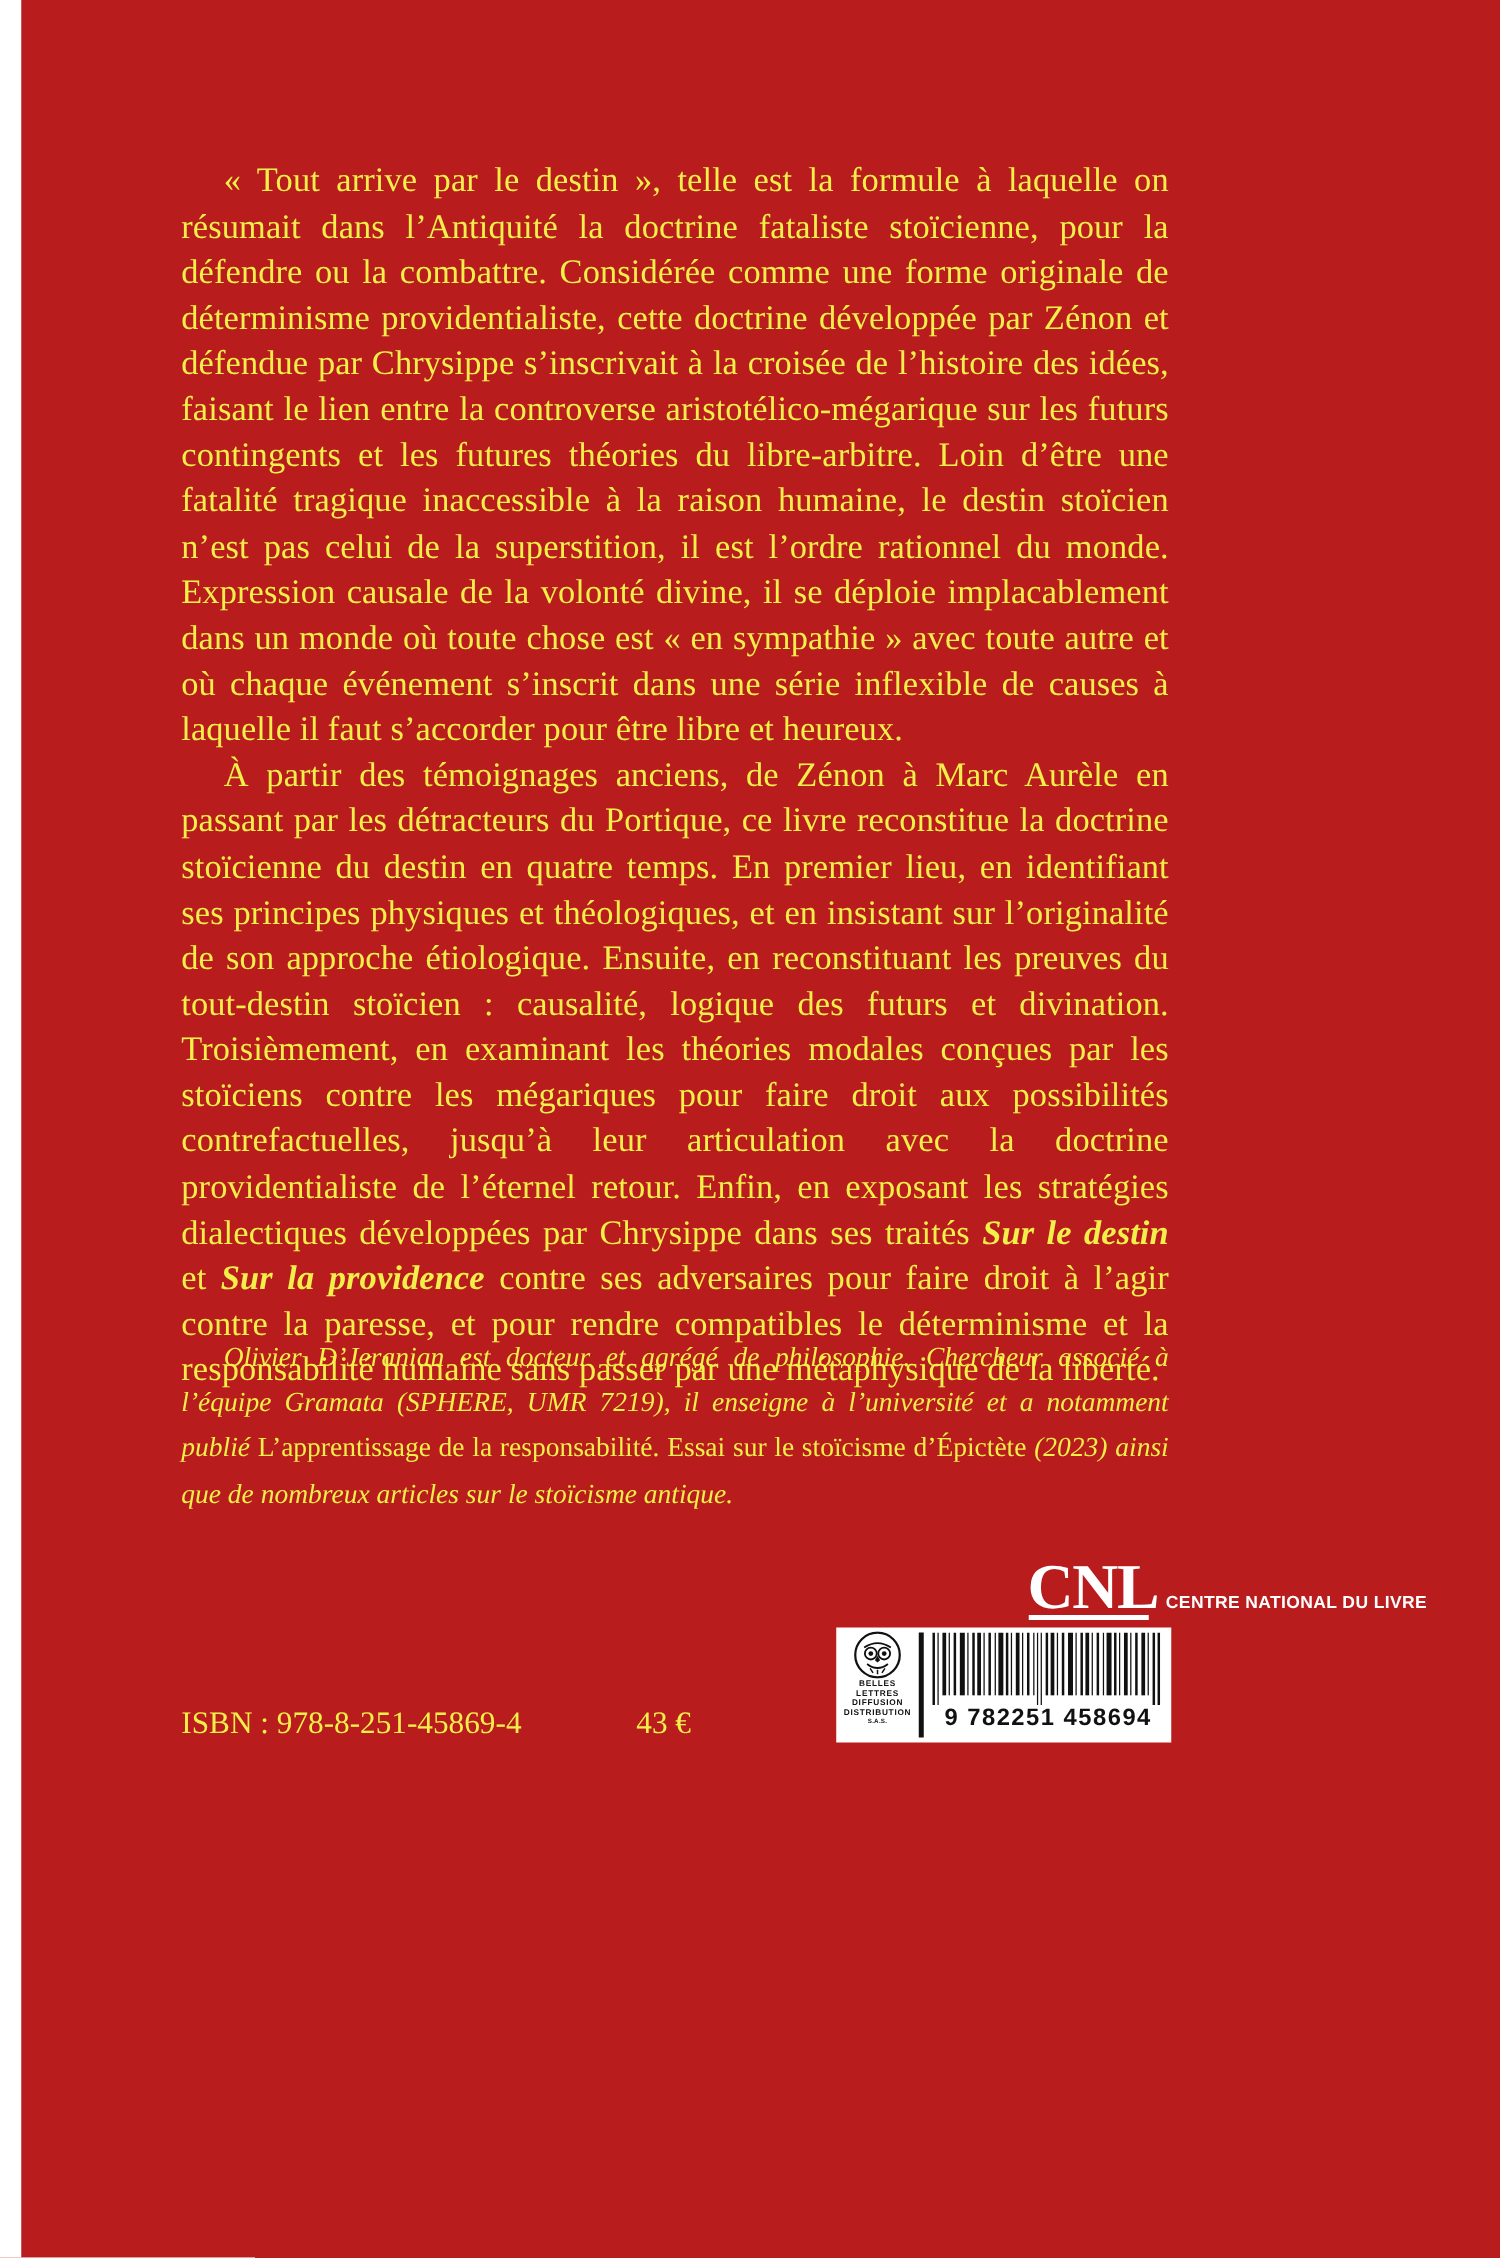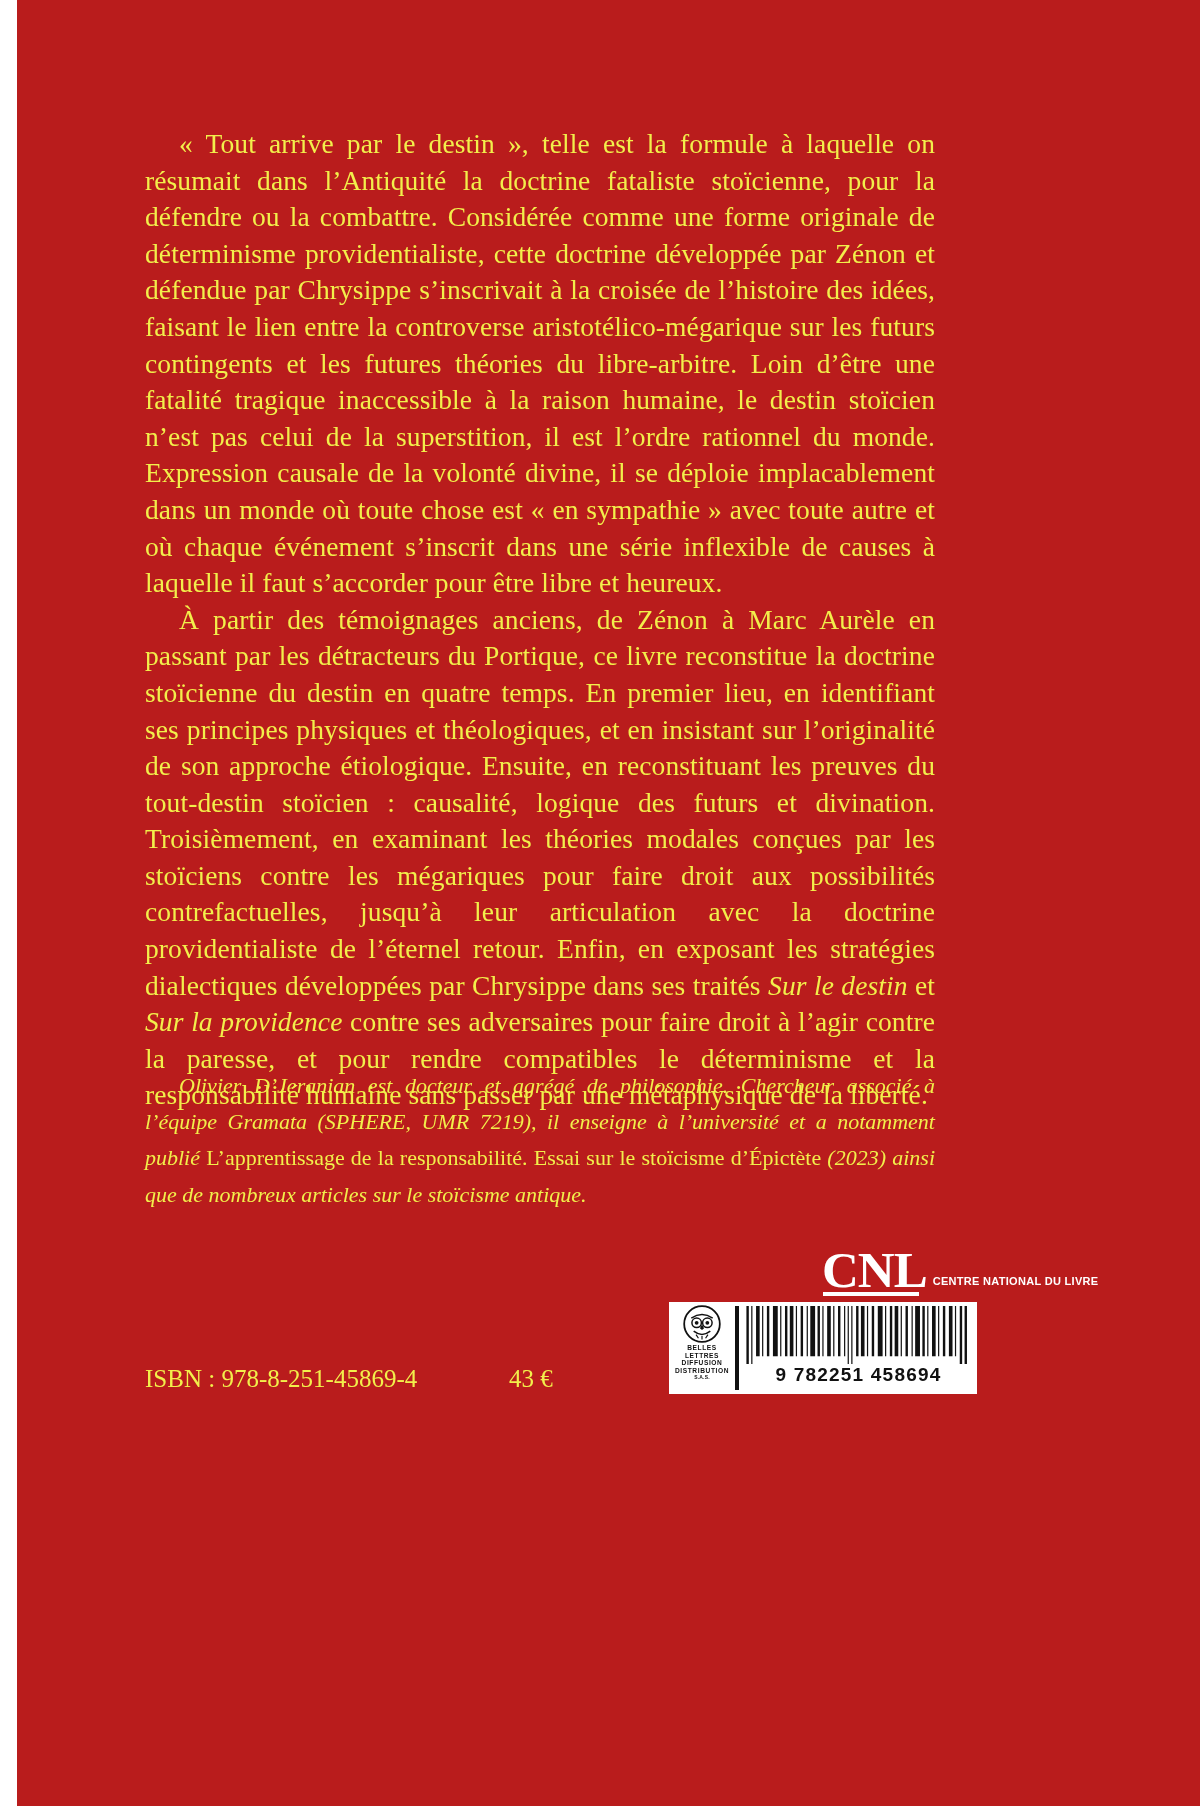--- a/index.html
+++ b/index.html
@@ -27,21 +27,21 @@
     line-height: 36.6px;
     text-align: justify;
     text-justify: inter-word;
     color: #f2ef4b;
     letter-spacing: 0.1px;
   }
   .blurb p {
     margin: 0;
     text-indent: 34px;
   }
-  .blurb i, .bio i { font-style: italic; }
+  .blurb i, .bio i { font-style: italic; font-weight: bold; }
 
   .bio {
     position: absolute;
     left: 128px;
     top: 1068px;
     width: 790px;
     font-size: 22px;
     line-height: 36.2px;
     text-align: justify;
     font-style: italic;
@@ -74,35 +74,35 @@
   .cnl-underline {
     position: absolute;
     left: 1px;
     bottom: -2px;
     width: 96px;
     height: 4px;
     background: #ffffff;
   }
   .cnl-words {
     font-family: "Liberation Sans", sans-serif;
-    font-size: 11px;
+    font-size: 14px;
     line-height: 10px;
     color: #ffffff;
     font-weight: bold;
     letter-spacing: 0.3px;
     padding-bottom: 8px;
     white-space: nowrap;
   }
 
   
   .bl-block {
     position: absolute;
     left: 652px;
     top: 1302px;
-    width: 308px;
+    width: 268px;
     height: 92px;
     background: #ffffff;
     display: flex;
     align-items: stretch;
   }
   .bl-left {
     width: 66px;
     display: flex;
     flex-direction: column;
     align-items: center;

